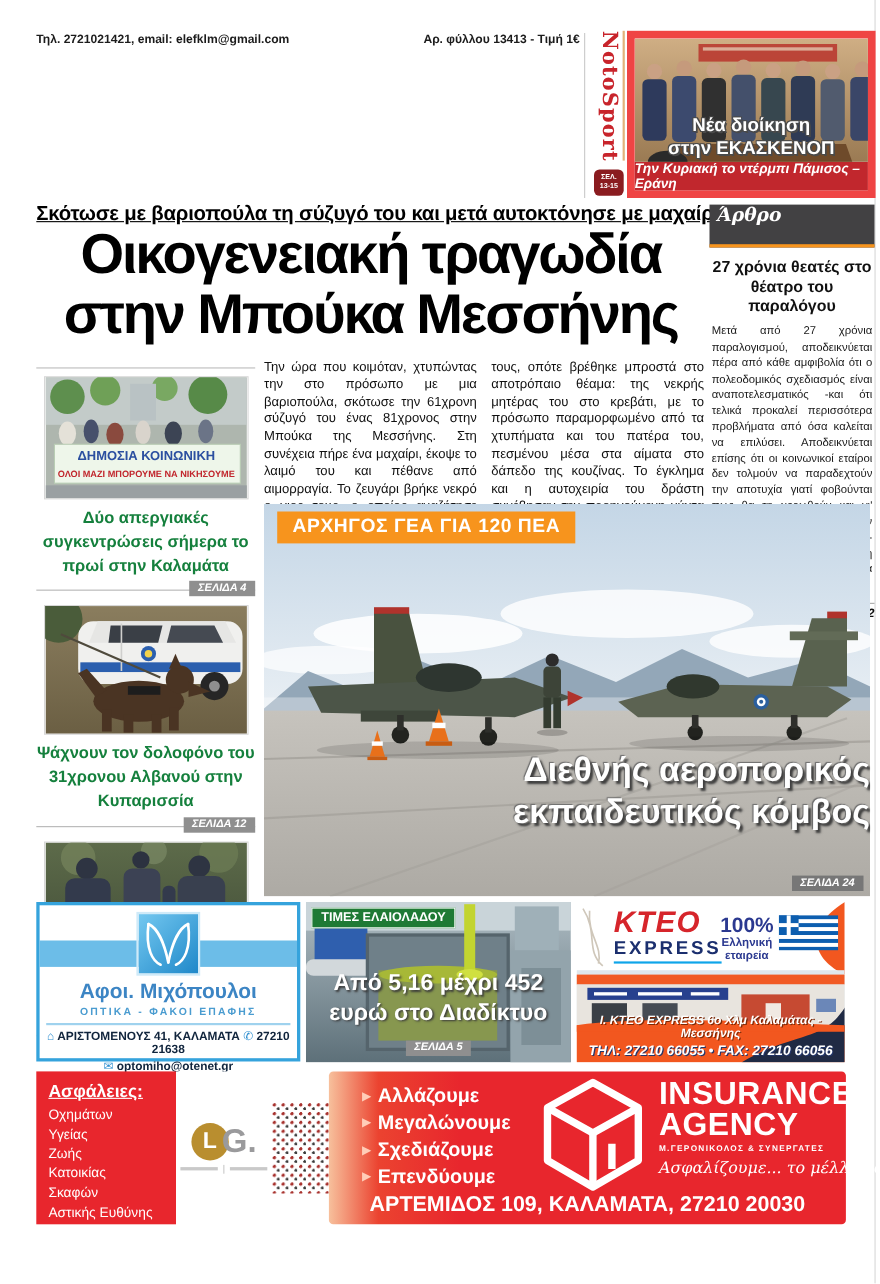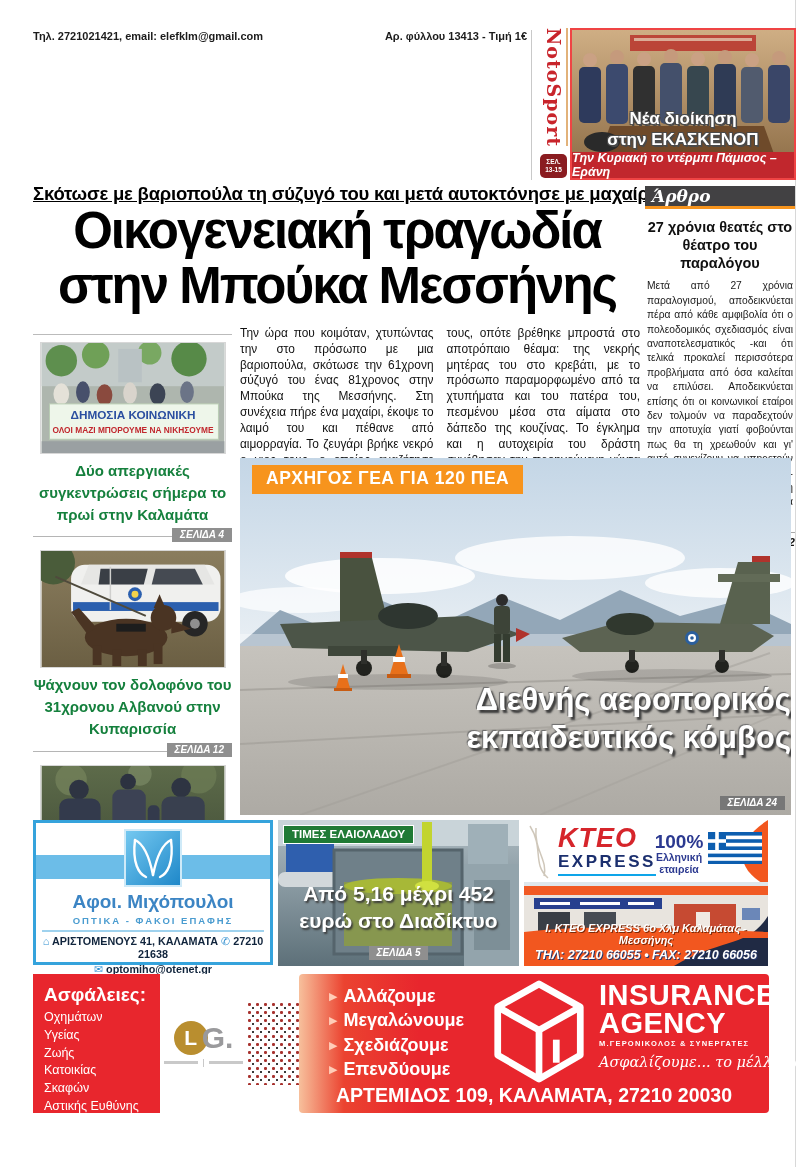--- a/index.html
+++ b/index.html
@@ -24,21 +24,21 @@
   .head-divider { position:absolute; left:531px; top:30px; width:1px; height:150px; background:#c9c9c9; }
 
   
   .notosport { position:absolute; left:540px; top:28px; width:256px; height:152px; display:flex; background:#fff; }
   .ns-side { width:30px; position:relative; }
   .ns-vertical { position:absolute; top:0; left:3px; writing-mode:vertical-rl; font-family:"DejaVu Serif", serif;
     font-weight:bold; font-size:19px; color:#c8242b; letter-spacing:1px; height:118px; }
   .ns-rule { position:absolute; top:0; right:2px; width:2px; height:118px; background:#e2b27a; }
   .ns-badge { position:absolute; left:0; bottom:2px; width:27px; height:24px; background:#8a1c20; border-radius:5px;
     color:#fff; font-size:6.5px; font-weight:bold; text-align:center; line-height:1.3; padding-top:4px; }
-  .ns-main { flex:1; display:flex; flex-direction:column; border:2px solid #ef4444; }
+  .ns-main { flex:1; display:flex; flex-direction:column; border:7px solid #ef4444; }
   .ns-photo { height:124px; position:relative; overflow:hidden; }
   .ns-photo svg { position:absolute; inset:0; }
   .ns-headline { position:absolute; left:0; right:0; bottom:2px; text-align:center; color:#fff; font-weight:bold;
     font-size:17px; line-height:1.25;
     text-shadow:1.5px 1.5px 0 #4a4a4a, -1px -1px 0 #4a4a4a, 1px -1px 0 #4a4a4a, -1px 1px 0 #4a4a4a; }
   .ns-strip { height:26px; background:#c1272d; color:#fff; font-style:italic; font-weight:bold; font-size:12.5px;
     display:flex; align-items:center; justify-content:center; }
 
   
   .kicker { position:absolute; left:33px; top:183px; width:608px; font-size:18.5px; font-weight:bold; color:#000;
@@ -46,21 +46,21 @@
   .headline { position:absolute; left:33px; top:204px; width:608px; text-align:center; font-size:51px;
     font-weight:bold; color:#000; letter-spacing:-2px; line-height:1.07; }
   .body-cols { position:absolute; left:240px; top:326px; width:400px; height:136px; display:flex; gap:13px; }
   .body-col { width:194px; font-size:11.9px; line-height:1.33; text-align:justify; color:#111; }
   .page-ref-inline { font-weight:bold; white-space:nowrap; }
   .red-square { display:inline-block; width:8px; height:8px; background:#c1272d; margin:0 3px 0 6px; }
 
   
   .arthro { position:absolute; left:645px; top:186px; width:150px; }
   .arthro-header { background:#424143; color:#fff; font-family:"DejaVu Serif", serif; font-style:italic;
-    font-weight:bold; font-size:17px; padding:0 7px 0; border-bottom:3px solid #f7941d; }
+    font-weight:bold; font-size:17px; padding:0 7px 16px; border-bottom:3px solid #f7941d; }
   .arthro-title { font-size:14.5px; font-weight:bold; text-align:center; line-height:1.25; margin:9px 2px 7px; color:#101010; }
   .arthro-body { font-size:10.3px; line-height:1.4; text-align:justify; color:#1a1a1a; padding:0 2px; }
   .arthro-ref { margin-top:8px; border-top:1px solid #a9a9a9; padding-top:3px; text-align:right;
     font-style:italic; font-weight:bold; font-size:11px; color:#111; }
 
   
   .sidebar { position:absolute; left:33px; top:334px; width:199px; border-top:1px solid #bbb; padding-top:7px; }
   .sb-item { margin-bottom:5px; }
   .sb-photo { display:block; width:186px; margin:0 auto; border:1px solid #d7d7d7; }
   .sb-caption { font-size:15px; font-weight:bold; color:#15803d; text-align:center; line-height:1.45; margin:6px 0 3px; }
@@ -111,21 +111,21 @@
   .kteo-100 .t1 { font-size:10.5px; font-weight:bold; line-height:1.15; }
   .kteo-flag { position:absolute; right:6px; top:12px; }
   .kteo-addr { position:absolute; left:0; right:0; bottom:20px; text-align:center; color:#fff; font-weight:bold;
     font-style:italic; font-size:11px; text-shadow:1px 1px 0 #7c2a08; }
   .kteo-phones { position:absolute; left:0; right:0; bottom:4px; text-align:center; color:#fff; font-weight:bold;
     font-style:italic; font-size:12.5px; text-shadow:1px 1px 0 #23366b; }
 
   
   .ad-redlist { position:absolute; left:33px; top:974px; width:127px; height:139px; background:#e8262d;
     color:#fff; padding:10px 11px; }
-  .ad-redlist .t { font-size:19px; font-weight:bold; margin-bottom:3px; }
+  .ad-redlist .t { font-size:16px; font-weight:bold; margin-bottom:3px;text-decoration:underline; }
   .ad-redlist .i { font-size:12.5px; line-height:1.42; }
   .ad-lg { position:absolute; left:160px; top:974px; width:139px; height:139px; background:#fff; display:flex; }
   .lg-left { flex:1; display:flex; flex-direction:column; align-items:center; justify-content:center; }
   .lg-row { display:flex; align-items:center; }
   .lg-disc { width:34px; height:34px; border-radius:50%; background:#b98e2f; color:#fff; font-weight:bold;
     font-size:21px; display:flex; align-items:center; justify-content:center; }
   .lg-g { font-size:30px; font-weight:bold; color:#9a9a9c; margin-left:-6px; }
   .lg-caption { display:flex; gap:5px; margin-top:4px; align-items:center; }
   .lg-caption .ln { width:34px; height:3px; background:#c9c9c9; }
   .lg-caption .vb { width:1px; height:8px; background:#c9c9c9; }

